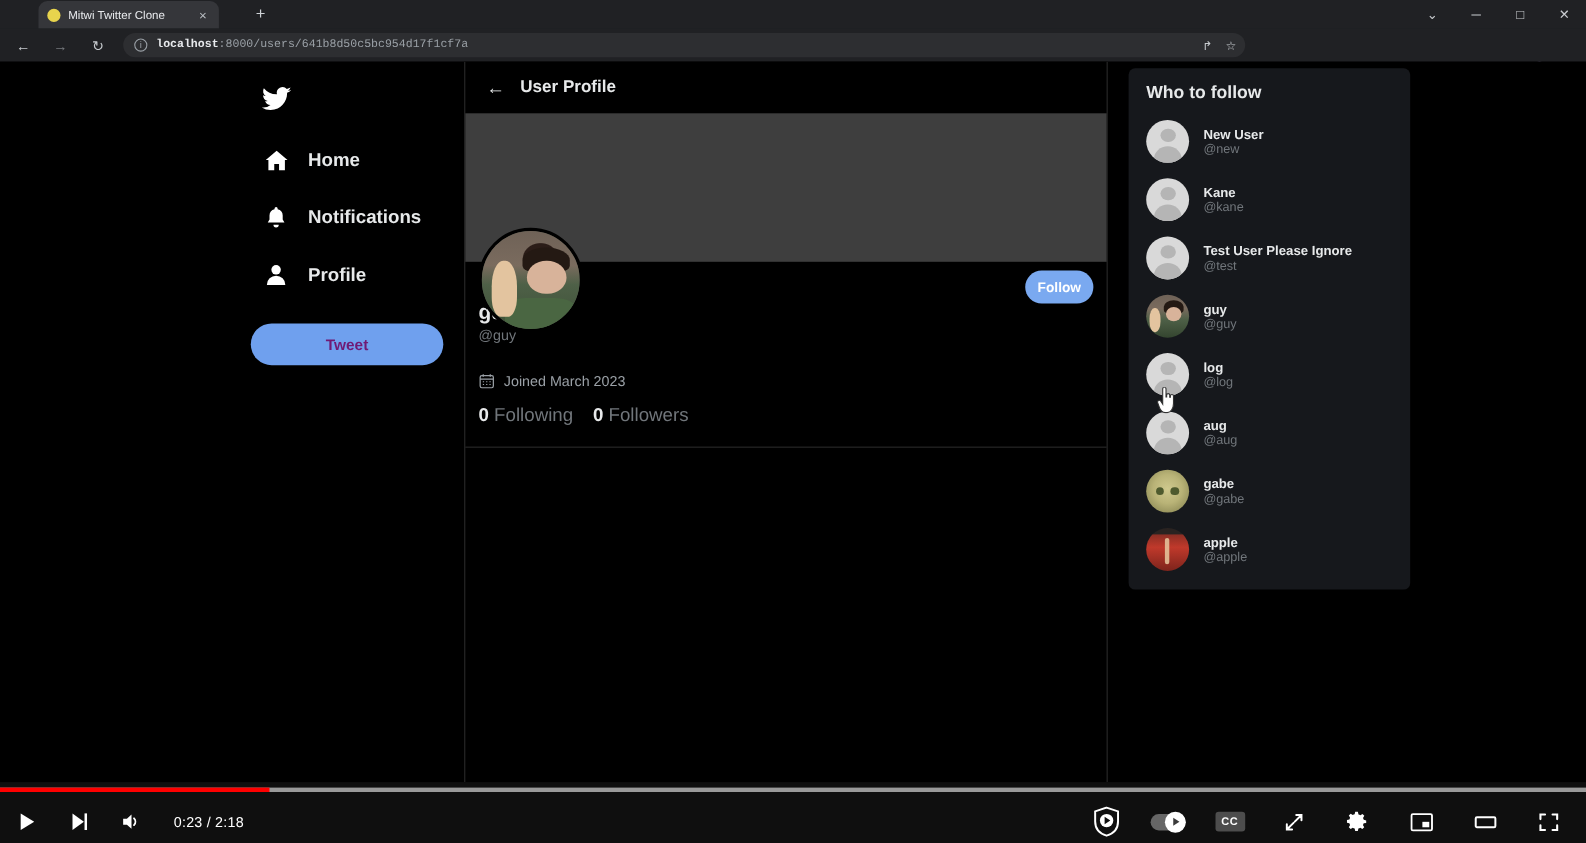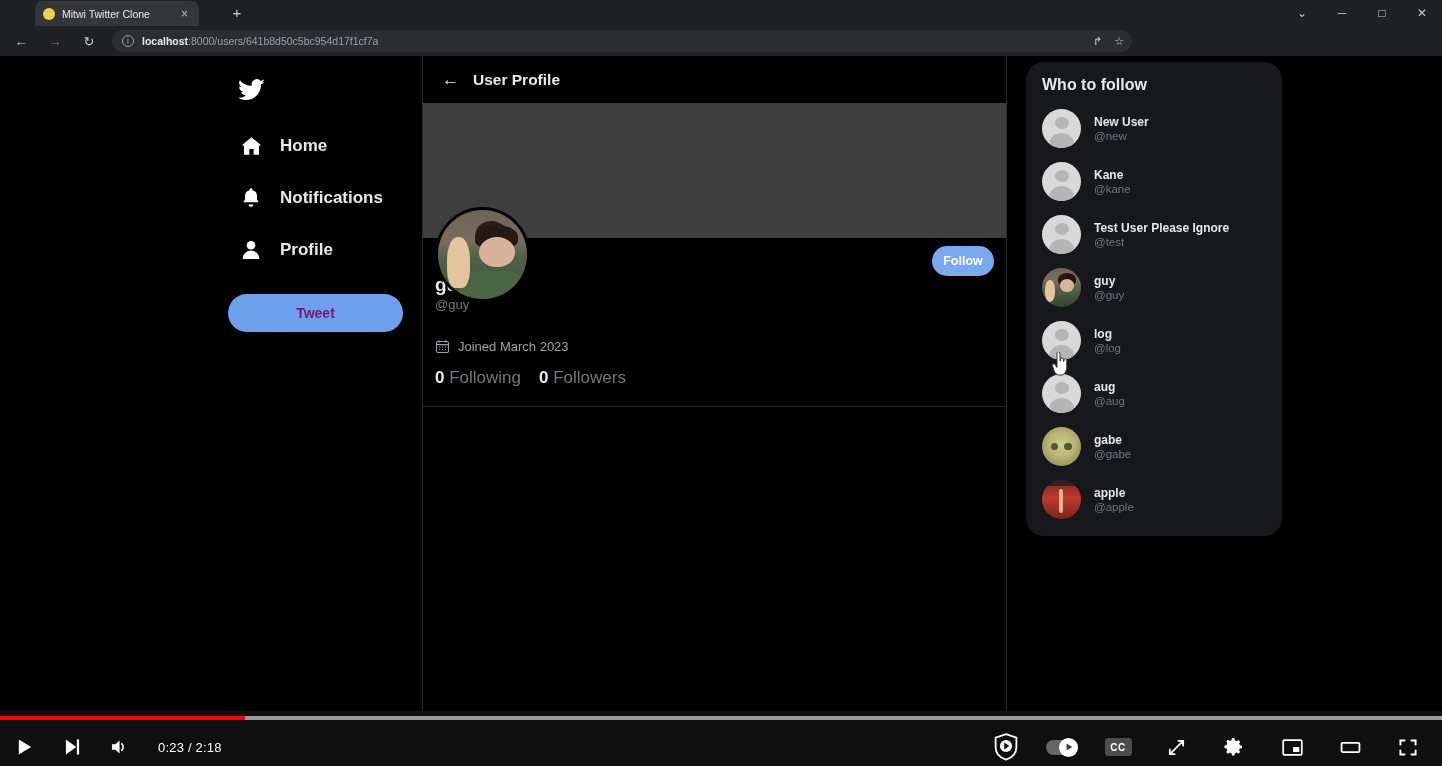--- a/index.html
+++ b/index.html
@@ -23,21 +23,21 @@
 
   .toolbar { position:absolute; left:0; top:26px; width:1442px; height:30px; background:#202124;
              display:flex; align-items:center; }
   .navbtn { width:26px; height:26px; margin-left:8px; display:flex; align-items:center;
             justify-content:center; color:#c6cace; font-size:13px; }
   .navbtn.dim { color:#76797d; }
   .omnibox { position:absolute; left:112px; top:4px; width:1020px; height:22px; background:#2d2e31;
              border-radius:11px; display:flex; align-items:center; padding:0 10px; }
   .omni-info { width:12px; height:12px; border-radius:50%; border:1.2px solid #9aa0a6;
                color:#9aa0a6; font-size:8.5px; text-align:center; line-height:11px; margin-right:8px; flex:0 0 auto; }
-  .omni-url { font-size:10.5px; color:#9aa0a6; white-space:nowrap; }
+  .omni-url { font-size:10.5px; color:#9aa0a6; white-space:nowrap;font-family:Liberation Mono, monospace; }
   .omni-url b { color:#e8eaed; font-weight:700; }
   .omni-right { position:absolute; right:8px; display:flex; gap:12px; align-items:center; }
   .omni-right span { color:#c6cace; font-size:11px; }
 
   .ext-area { position:absolute; right:8px; top:30px; display:flex; align-items:center; gap:9px; }
   .ext { width:17px; height:17px; display:flex; align-items:center; justify-content:center; }
 
   
   .viewport { position:absolute; left:0; top:56px; width:1442px; height:655px; background:#000; overflow:hidden; }
 
@@ -77,21 +77,21 @@
   .disp-name { margin-top:36px; font-size:19px; font-weight:700; color:#e7e9ea; letter-spacing:-0.2px; }
   .handle { font-size:13px; color:#71767b; margin-top:1px; }
   .joined { display:flex; align-items:center; gap:8px; margin-top:27px; font-size:13px; color:#9aa0a6; }
   .cal-icon { width:15px; height:15px; color:#9aa0a6; }
   .counts { display:flex; gap:18px; margin-top:14px; font-size:17px; color:#71767b; }
   .counts b { color:#e7e9ea; font-weight:700; }
   .divider { margin-top:18px; height:1px; background:#2a2a2a; margin-left:-12px; margin-right:-12px; }
 
   
   .rightcol { position:absolute; left:1026px; top:6px; width:256px; }
-  .wtf-card { background:#16181c; border-radius:18px; padding:14px 0 10px 0; }
+  .wtf-card { background:#16181c; border-radius:6px; padding:14px 0 10px 0; }
   .wtf-title { font-size:16px; font-weight:700; color:#e7e9ea; padding:0 16px 8px 16px; }
   .wtf-row { display:flex; align-items:center; padding:7px 16px; gap:13px; }
   .wtf-av { width:39px; height:39px; border-radius:50%; flex:0 0 auto; overflow:hidden; position:relative;
             background:#d9d9d9; }
   .ph-head { position:absolute; left:50%; top:20%; transform:translateX(-50%); width:36%; height:32%;
              border-radius:50%; background:#b5b5b5; }
   .ph-body { position:absolute; left:50%; bottom:-3%; transform:translateX(-50%); width:66%; height:42%;
              border-radius:50% 50% 0 0 / 70% 70% 0 0; background:#b5b5b5; }
   .wtf-meta { display:flex; flex-direction:column; gap:1px; min-width:0; }
   .wtf-name { font-size:12px; font-weight:700; color:#e7e9ea; white-space:nowrap; }

